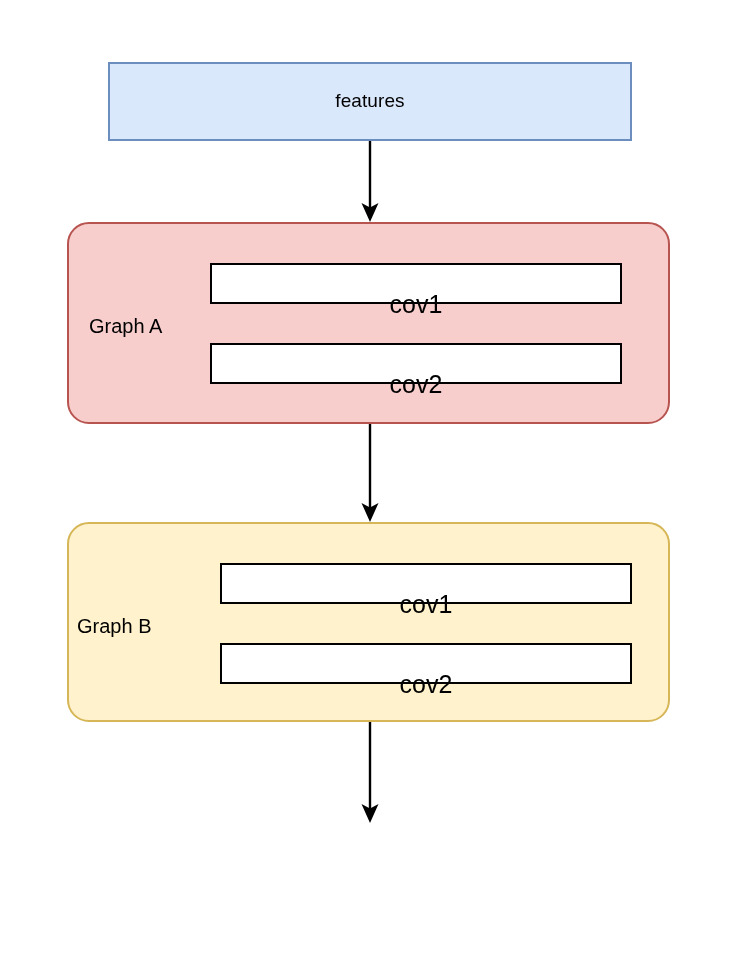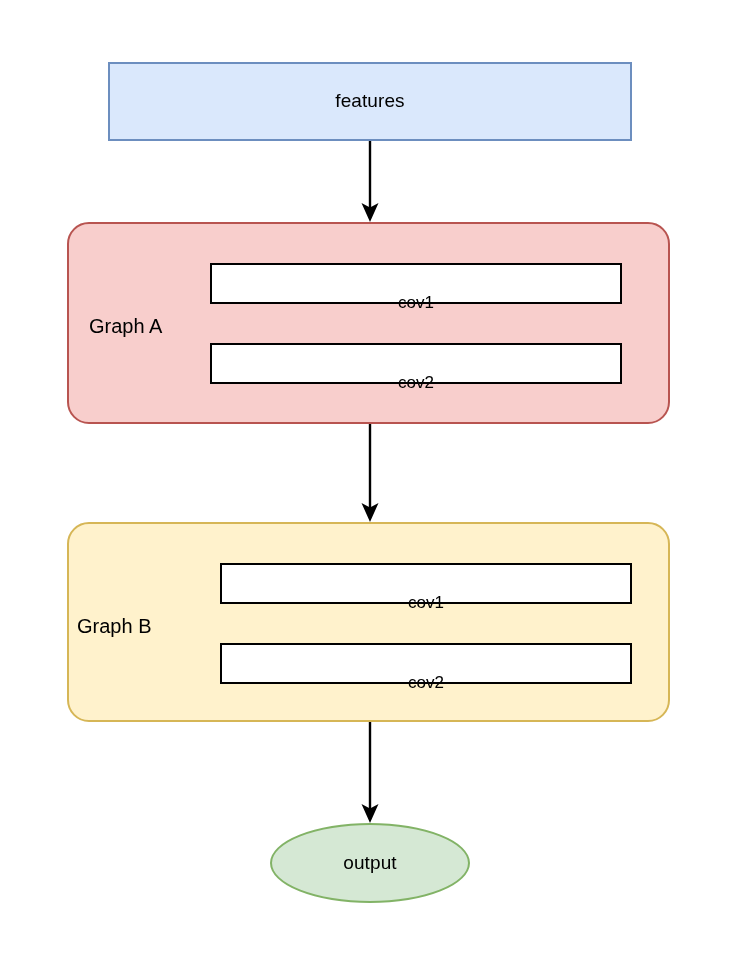--- a/index.html
+++ b/index.html
@@ -84,21 +84,21 @@
   .layer-box {
     position: absolute;
     box-sizing: border-box;
     background: #ffffff;
     border: 2px solid #000000;
     display: flex;
     align-items: center;
     justify-content: center;
   }
   .layer-label {
-    font-size: 17px;
+    font-size: 25px;
     line-height: 1.2;
     color: #000000;
     white-space: nowrap;
     margin-top: 40px;
   }
   #graph-a-layer-0 { left: 141px; top: 39px;  width: 412px; height: 41px; }
   #graph-a-layer-1 { left: 141px; top: 119px; width: 412px; height: 41px; }
   #graph-b-layer-0 { left: 151px; top: 39px;  width: 412px; height: 41px; }
   #graph-b-layer-1 { left: 151px; top: 119px; width: 412px; height: 41px; }
 
@@ -169,17 +169,14 @@
     <div class="layer-box" id="graph-b-layer-1">
       <span class="layer-label">cov2</span>
     </div>
   </div>
 
   <svg class="connector" id="edge-graph-b-to-output" style="left:355px; top:722px; width:30px; height:102px;" viewBox="0 0 30 102">
     <line x1="15" y1="0" x2="15" y2="88"></line>
     <polygon points="15,101 6.5,82 15,86.5 23.5,82"></polygon>
   </svg>
 
-  <div class="node" id="output-node">
-    <span class="node-label">output</span>
-  </div>
 
 </div>
 
 </body></html>

